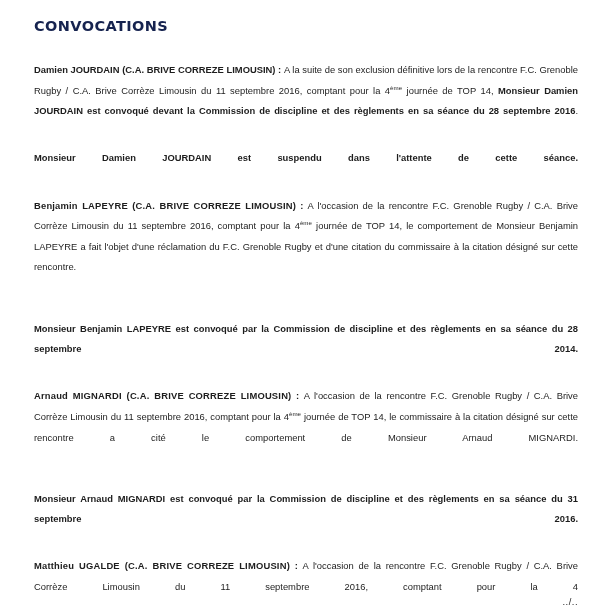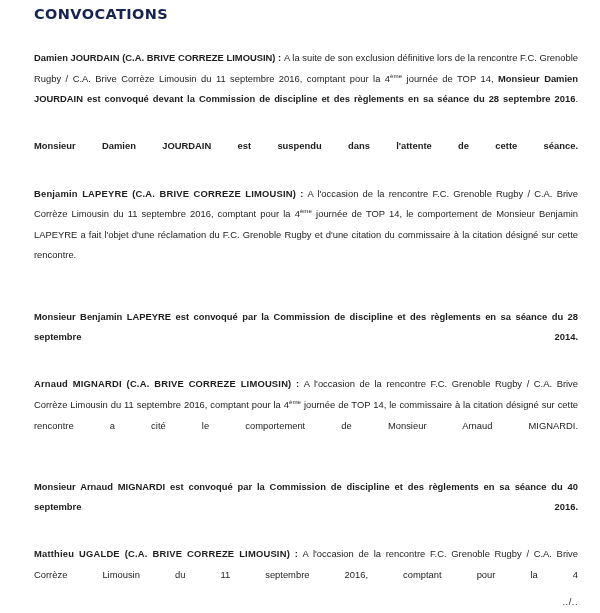--- a/index.html
+++ b/index.html
@@ -22,21 +22,21 @@
     box-sizing: border-box;
     padding: 0 22px 0 34px;
   }
   .doc-title {
     font-family: "DejaVu Sans", sans-serif;
     font-size: 14.5px;
     font-weight: bold;
     color: #16234f;
     letter-spacing: 0.4px;
     margin: 0;
-    padding-top: 4px;
+    padding-top: 16px;
     line-height: 20px;
   }
   .body-block {
     margin-top: 24px;
   }
   p.para {
     margin: 0;
     font-size: 9.4px;
     line-height: 20.6px;
     text-align: justify;
@@ -93,21 +93,21 @@
     <p class="para"><span class="b">Damien JOURDAIN (C.A. BRIVE CORREZE LIMOUSIN)</span><span class="b"> : </span><span>A la suite de son exclusion définitive lors de la rencontre F.C. Grenoble Rugby / C.A. Brive Corrèze Limousin du 11 septembre 2016, comptant pour la 4</span><sup class="ord">ème</sup><span> journée de TOP 14, </span><span class="b">Monsieur Damien JOURDAIN est convoqué devant la Commission de discipline et des règlements en sa séance du 28 septembre 2016</span><span>.</span></p>
 
     <p class="para para-heavy gap-lg">Monsieur Damien JOURDAIN est suspendu dans l'attente de cette séance.</p>
 
     <p class="para gap-lg"><span class="spread">Benjamin   LAPEYRE   (C.A.   BRIVE   CORREZE   LIMOUSIN)</span><span class="b"> : </span><span>A l'occasion de la rencontre F.C. Grenoble Rugby / C.A. Brive Corrèze Limousin du 11 septembre 2016, comptant pour la 4</span><sup class="ord">ème</sup><span> journée de TOP 14, le comportement de Monsieur Benjamin LAPEYRE a fait l'objet d'une réclamation du F.C. Grenoble Rugby et d'une citation du commissaire à la citation désigné sur cette rencontre.</span></p>
 
     <p class="para para-heavy gap-md">Monsieur Benjamin LAPEYRE est convoqué par la Commission de discipline et des règlements en sa séance du 28 septembre 2014.</p>
 
     <p class="para gap-lg"><span class="spread">Arnaud   MIGNARDI   (C.A.   BRIVE   CORREZE   LIMOUSIN)</span><span class="b"> : </span><span>A l'occasion de la rencontre F.C. Grenoble Rugby / C.A. Brive Corrèze Limousin du 11 septembre 2016, comptant pour la 4</span><sup class="ord">ème</sup><span> journée de TOP 14, le commissaire à la citation désigné sur cette rencontre a cité le comportement de Monsieur Arnaud MIGNARDI.</span></p>
 
-    <p class="para para-heavy gap-md">Monsieur Arnaud MIGNARDI est convoqué par la Commission de discipline et des règlements en sa séance du 40 septembre 2016.</p>
+    <p class="para para-heavy gap-md">Monsieur Arnaud MIGNARDI est convoqué par la Commission de discipline et des règlements en sa séance du 31 septembre 2016.</p>
 
     <p class="para gap-lg"><span class="spread">Matthieu   UGALDE   (C.A.   BRIVE   CORREZE   LIMOUSIN)</span><span class="b"> : </span><span>A l'occasion de la rencontre F.C. Grenoble Rugby / C.A. Brive Corrèze Limousin du 11 septembre 2016, comptant pour la 4</span></p>
 
   </div>
 
   <div class="cont-marker">../..</div>
 
 </div>
 
 </body></html>

